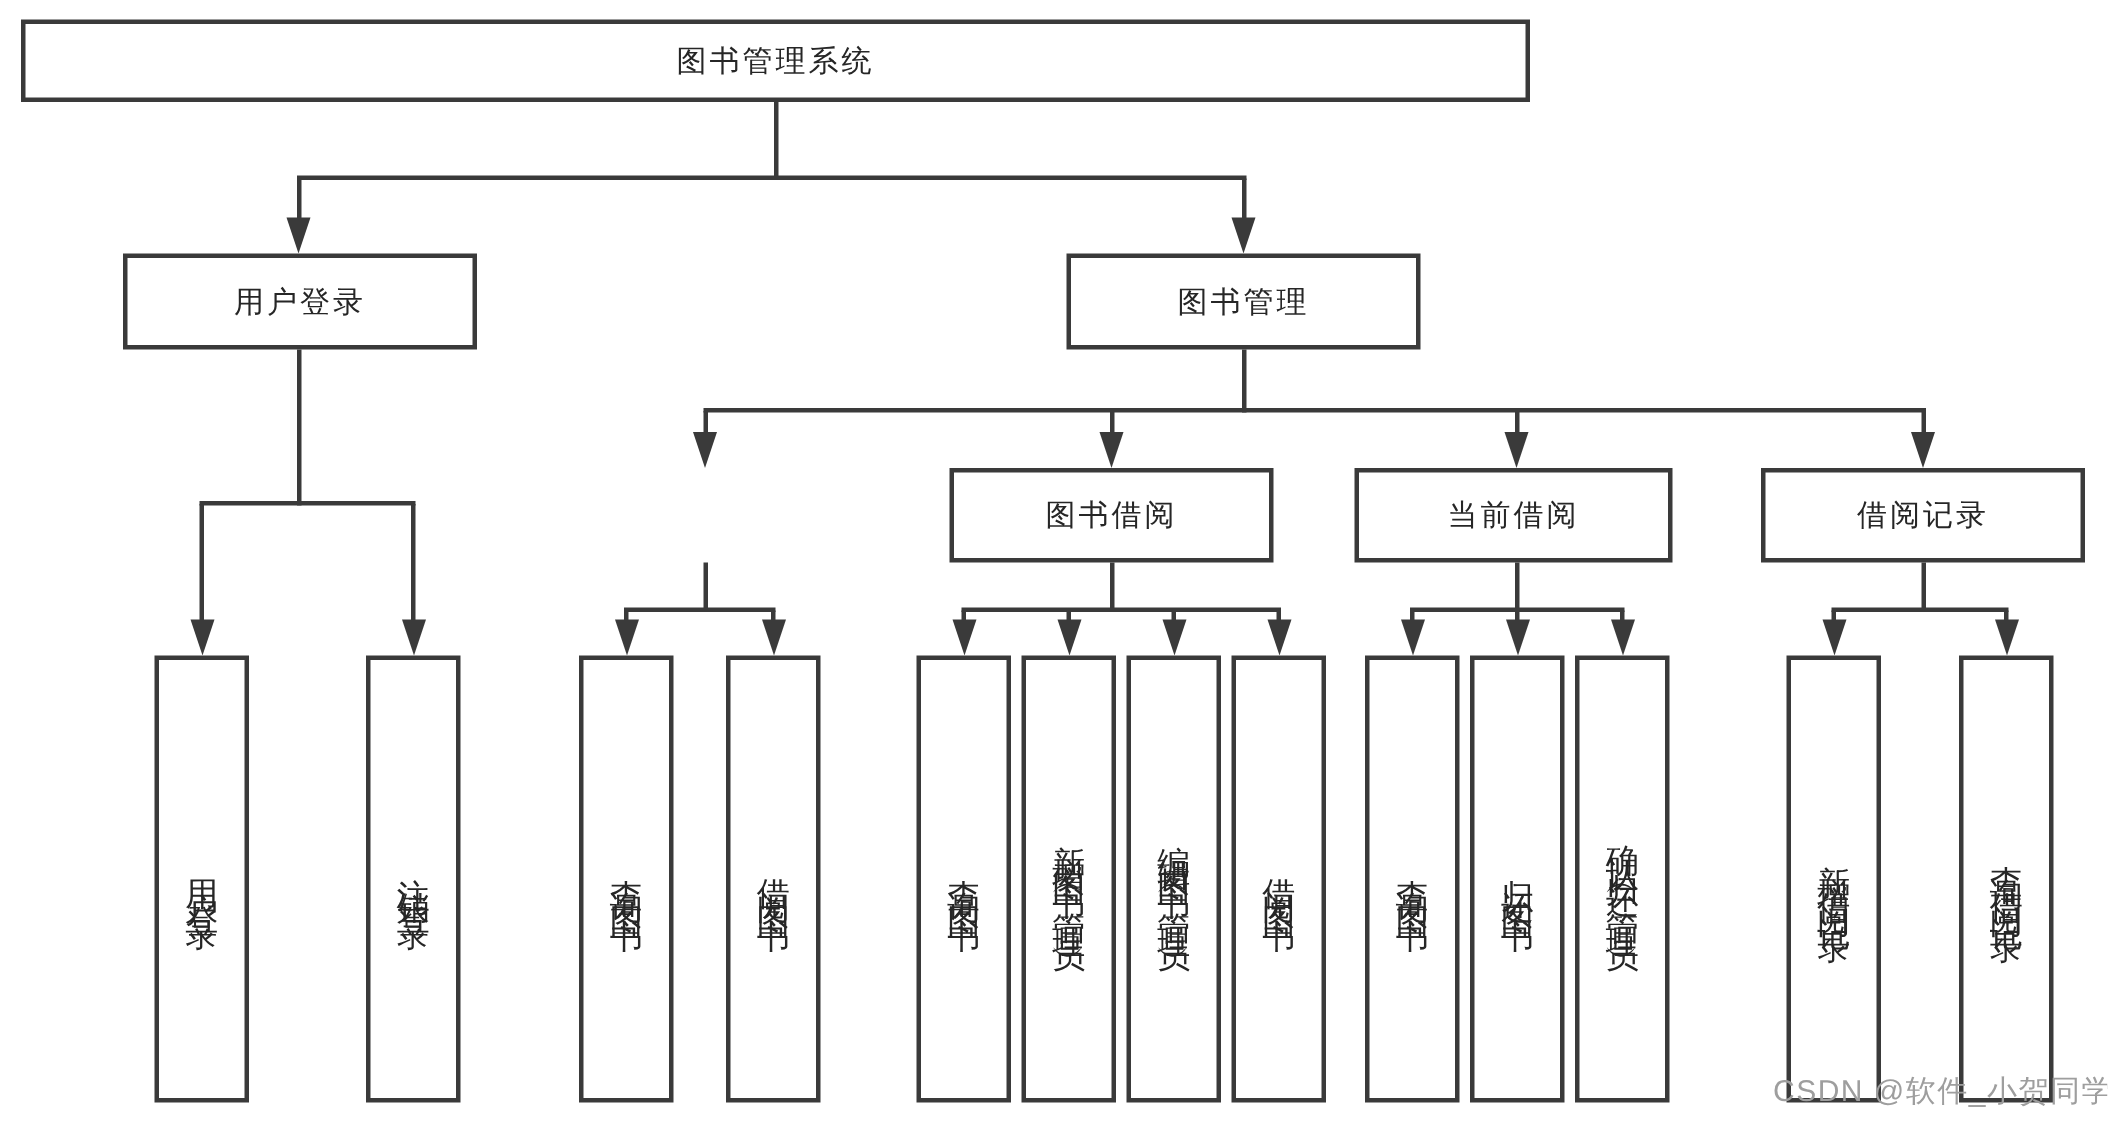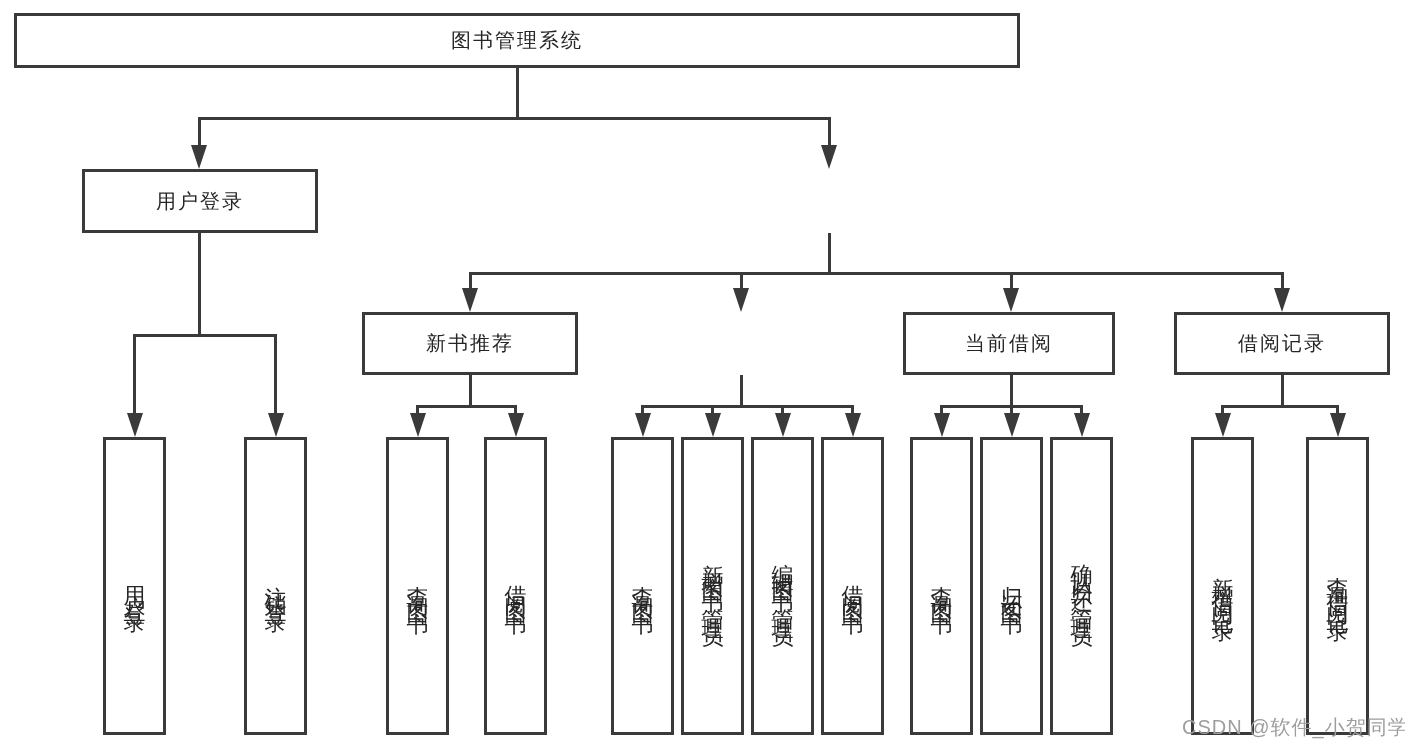--- a/index.html
+++ b/index.html
@@ -47,41 +47,44 @@
   <div class="vl" style="left:515.5px;top:68px;height:52px"></div>
   <div class="hl" style="left:197.5px;top:117px;width:633px"></div>
   <div class="vl" style="left:197.5px;top:119px;height:28px"></div>
   <div class="arr" style="left:191px;top:145px"></div>
   <div class="vl" style="left:827.5px;top:119px;height:28px"></div>
   <div class="arr" style="left:821px;top:145px"></div>
 
   <div class="box box-h" style="left:82px;top:169px;width:236px;height:64px">
     <span>用户登录</span>
   </div>
+  <div class="box box-h" style="left:711px;top:169px;width:236px;height:64px">
+    <span>图书管理</span>
+  </div>
 
   <div class="vl" style="left:197.5px;top:233px;height:104px"></div>
   <div class="hl" style="left:133px;top:334px;width:144px"></div>
   <div class="vl" style="left:133px;top:336px;height:78px"></div>
   <div class="arr" style="left:126.5px;top:413px"></div>
   <div class="vl" style="left:274px;top:336px;height:78px"></div>
   <div class="arr" style="left:267.5px;top:413px"></div>
 
   <div class="vl" style="left:827.5px;top:233px;height:42px"></div>
   <div class="hl" style="left:468.5px;top:272px;width:815px"></div>
   <div class="vl" style="left:468.5px;top:274px;height:16px"></div>
   <div class="arr" style="left:462px;top:288px"></div>
   <div class="vl" style="left:739.5px;top:274px;height:16px"></div>
   <div class="arr" style="left:733px;top:288px"></div>
   <div class="vl" style="left:1009.5px;top:274px;height:16px"></div>
   <div class="arr" style="left:1003px;top:288px"></div>
   <div class="vl" style="left:1280.5px;top:274px;height:16px"></div>
   <div class="arr" style="left:1274px;top:288px"></div>
 
-  <div class="box box-h" style="left:362px;top:312px;width:216px;height:63px">
-    <span>新书推荐</span>
+  <div class="box box-h" style="left:633px;top:312px;width:216px;height:63px">
+    <span>图书借阅</span>
   </div>
   <div class="box box-h" style="left:903px;top:312px;width:212px;height:63px">
     <span>当前借阅</span>
   </div>
   <div class="box box-h" style="left:1174px;top:312px;width:216px;height:63px">
     <span>借阅记录</span>
   </div>
 
   <div class="vl" style="left:468.5px;top:375px;height:33px"></div>
   <div class="hl" style="left:416px;top:405px;width:101px"></div>

